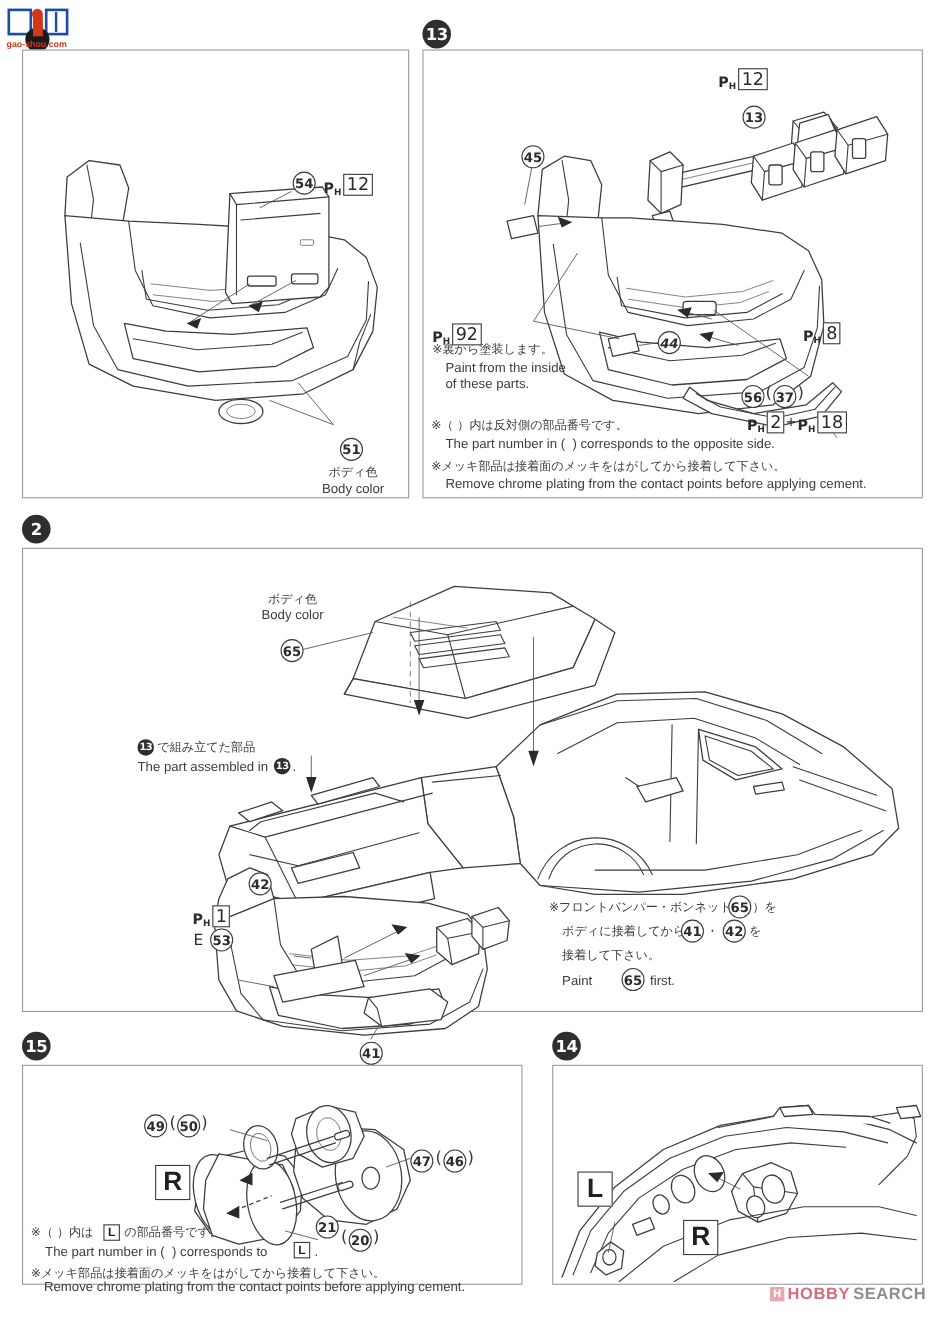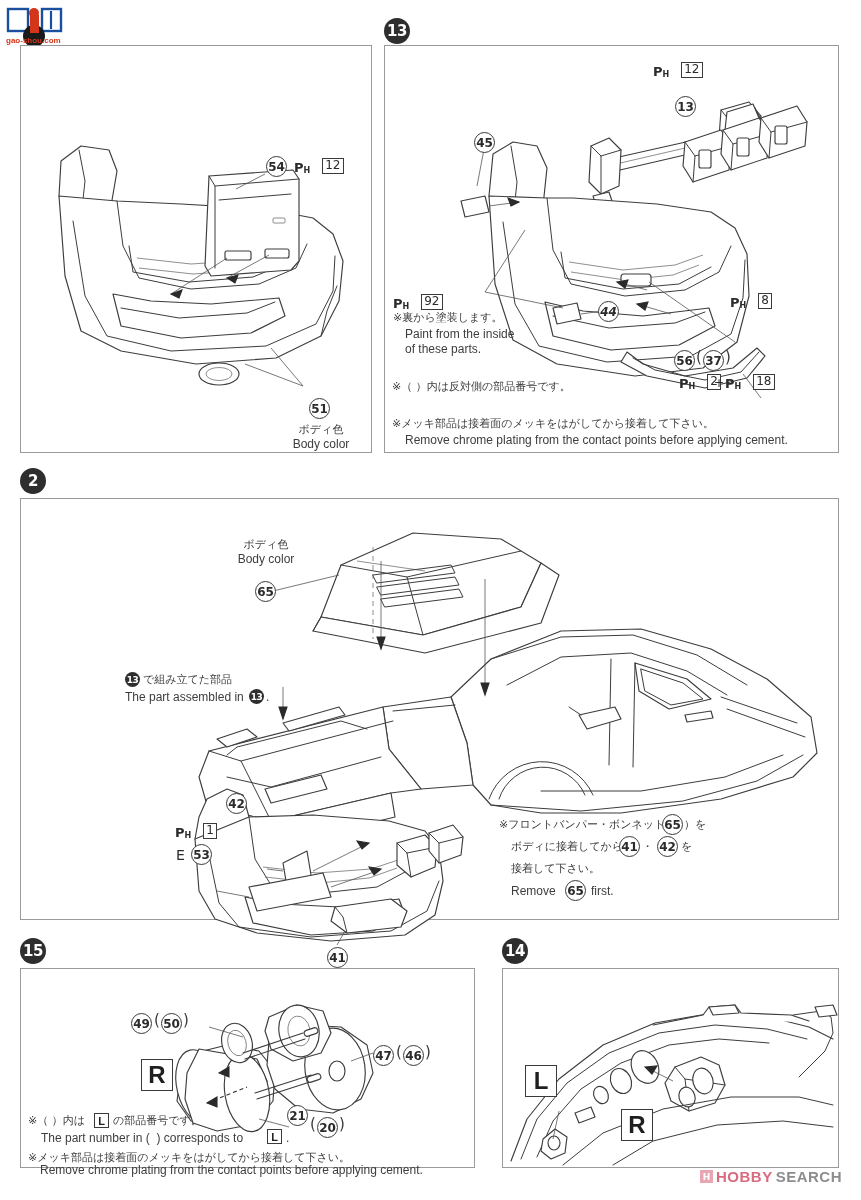--- a/index.html
+++ b/index.html
@@ -36,22 +36,22 @@
     font-size:12px;font-weight:bold;background:#fff;color:#2b2b2b;
     font-family:"DejaVu Sans",sans-serif;z-index:20;box-sizing:border-box;
   }
   .paren{position:absolute;font-size:15px;color:#3a3a3a;font-family:"DejaVu Sans",sans-serif;z-index:20;}
 
   
   .ph{position:absolute;display:flex;align-items:flex-end;z-index:20;font-family:"DejaVu Sans",sans-serif;}
   .ph .p{font-size:13px;font-weight:bold;color:#2b2b2b;line-height:1;}
   .ph .h{font-size:8px;font-weight:bold;color:#2b2b2b;line-height:1;position:relative;top:1px;}
   .ph .bx{
-    border:1.2px solid #3a3a3a;font-size:12px;color:#2b2b2b;
-    padding:0px 2px;margin-left:12px;line-height:1.15;background:#fff;
+    border:1.2px solid #3a3a3a;font-size:16px;color:#2b2b2b;
+    padding:0px 2px;margin-left:2px;line-height:1.15;background:#fff;
   }
   .plus{position:absolute;font-size:12px;color:#2b2b2b;z-index:20;font-family:"DejaVu Sans",sans-serif;}
 
   
   .lrbox{
     position:absolute;border:1.6px solid #3a3a3a;background:#fff;
     display:flex;align-items:center;justify-content:center;
     font-weight:bold;color:#1f1f1f;font-family:"Liberation Sans",sans-serif;z-index:25;
     box-sizing:border-box;
   }
@@ -264,20 +264,21 @@
       <span class="p">P</span>
         <span class="h">H</span>
         <span class="bx">18</span>
     </div>
 
     <div class="txt jp" style="left:8px;top:264px;">※裏から塗装します。</div>
     <div class="txt en" style="left:20px;top:280px;">Paint from the inside</div>
     <div class="txt en" style="left:20px;top:295px;">of these parts.</div>
 
     <div class="txt jp" style="left:7px;top:333px;">※（ ）内は反対側の部品番号です。</div>
+    <div class="txt en" style="left:20px;top:349px;">The part number in (  ) corresponds to the opposite side.</div>
 
     <div class="txt jp" style="left:7px;top:370px;">※メッキ部品は接着面のメッキをはがしてから接着して下さい。</div>
     <div class="txt en" style="left:20px;top:386px;">Remove chrome plating from the contact points before applying cement.</div>
   </div>
 
   <div class="step-badge" style="left:20px;top:468px;">2</div>
 
   <div class="panel" style="left:20px;top:498px;width:819px;height:422px;">
     <svg width="819" height="422">
 
@@ -409,21 +410,21 @@
     <div class="txt jp" style="left:663px;top:318px;">）を</div>
 
     <div class="txt jp" style="left:490px;top:340px;">ボディに接着してから</div>
     <div class="pnum" style="left:598px;top:337px;">41</div>
     <div class="txt jp" style="left:621px;top:340px;">・</div>
     <div class="pnum" style="left:636px;top:337px;">42</div>
     <div class="txt jp" style="left:660px;top:340px;">を</div>
 
     <div class="txt jp" style="left:490px;top:362px;">接着して下さい。</div>
 
-    <div class="txt en" style="left:490px;top:384px;">Remove</div>
+    <div class="txt en" style="left:490px;top:384px;">Paint</div>
     <div class="pnum" style="left:544px;top:381px;">65</div>
     <div class="txt en" style="left:570px;top:384px;">first.</div>
   </div>
 
   <div class="step-badge" style="left:20px;top:938px;">15</div>
 
   <div class="panel" style="left:20px;top:968px;width:455px;height:200px;">
     <svg width="455" height="200">
 
       <path class="art" d="M160 102 L174 84 L206 76 L238 82 L254 102 L252 132 L236 152 L200 160 L170 152 L156 132 Z"></path>

